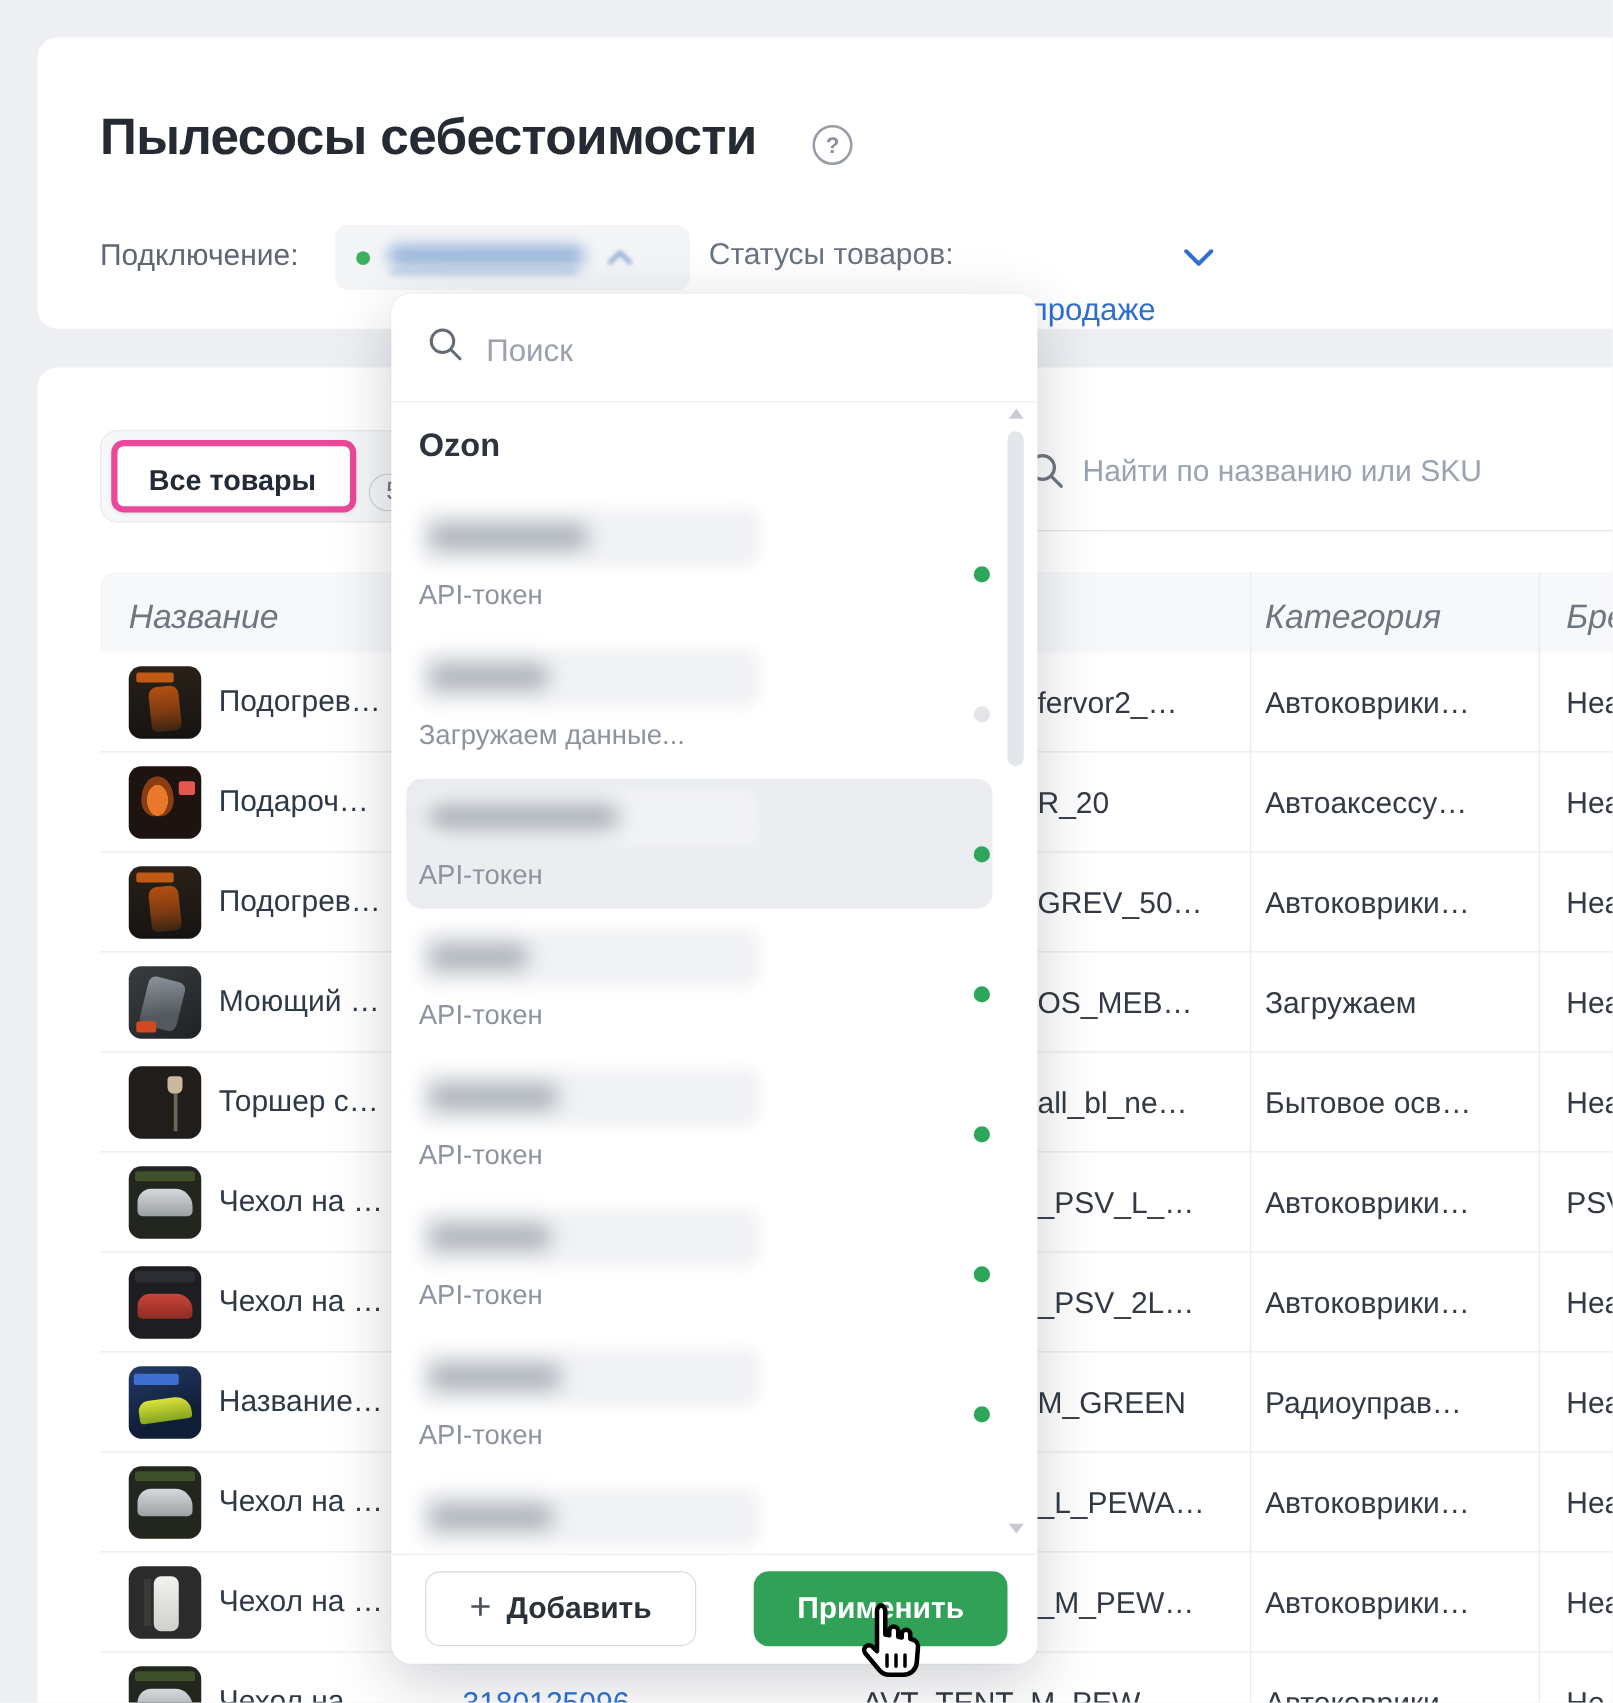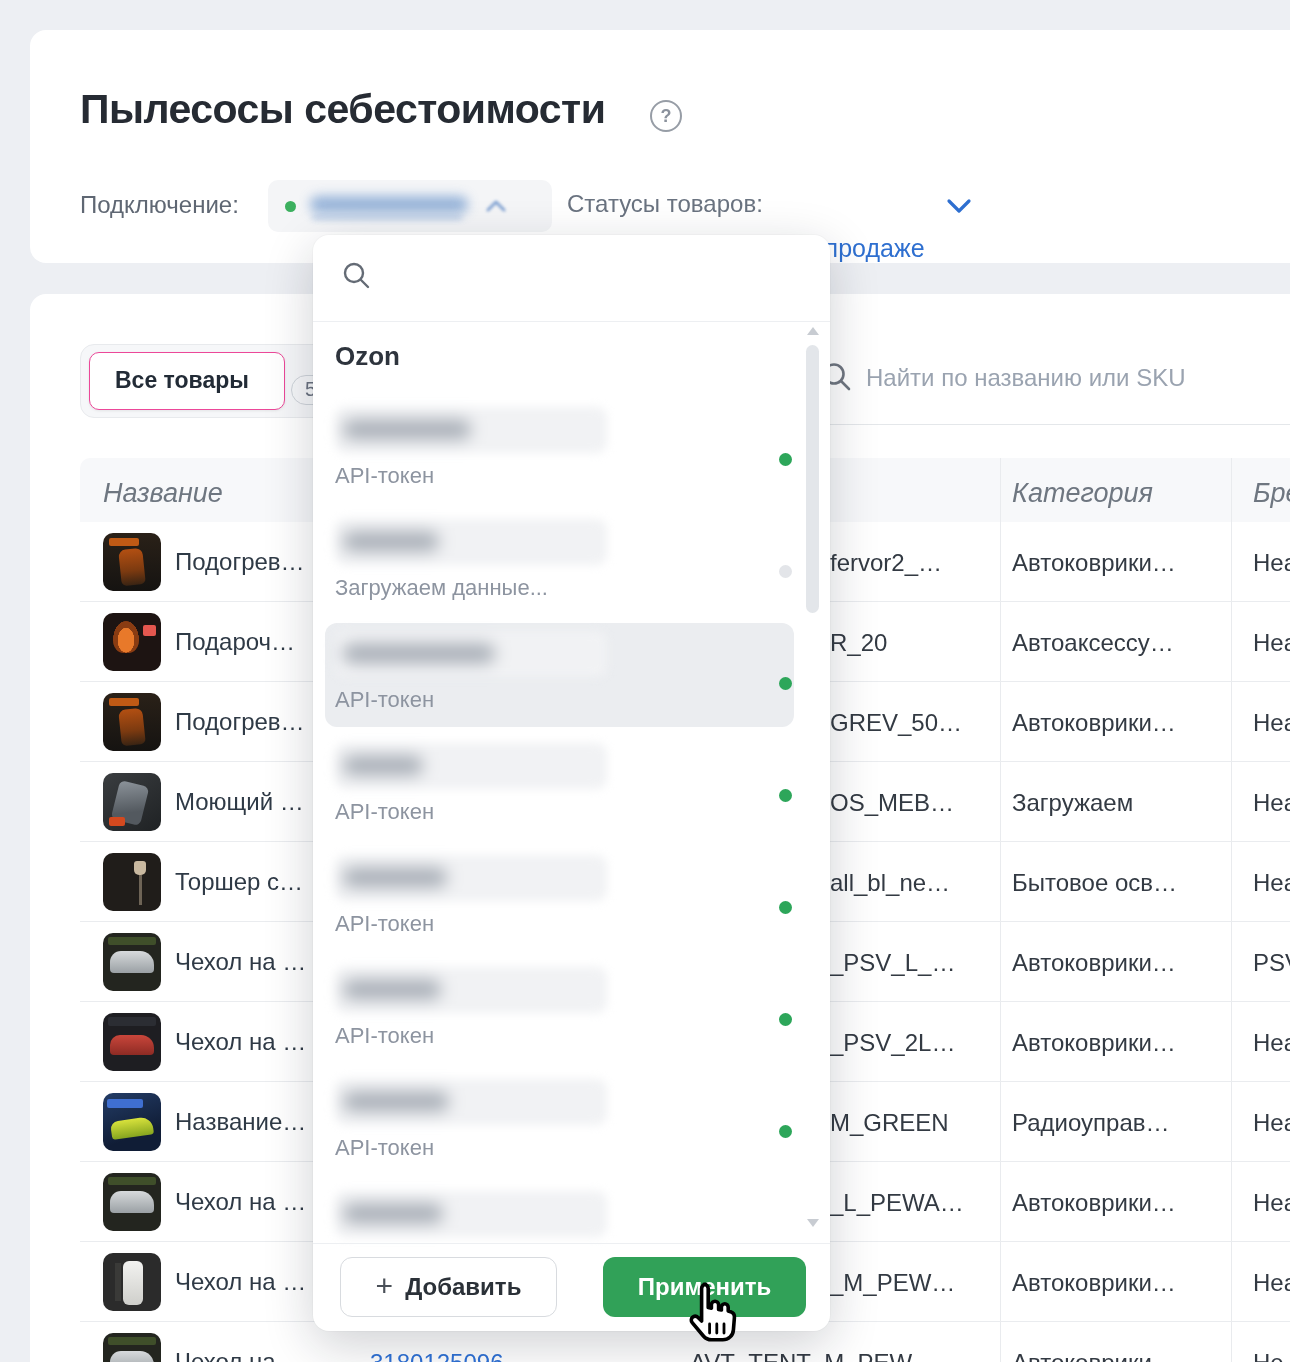--- a/index.html
+++ b/index.html
@@ -16,21 +16,21 @@
   .conn-chip{position:absolute;left:268px;top:180px;width:284px;height:52px;background:#f4f5f7;border-radius:10px;}
   .conn-dot{position:absolute;left:17px;top:21px;width:11px;height:11px;border-radius:50%;background:#3cb05f;}
   .conn-blur{position:absolute;left:42px;top:16px;width:158px;height:17px;background:#7fa3d2;opacity:.8;border-radius:8px;filter:blur(6px);}
   .conn-blur2{position:absolute;left:44px;top:36px;width:150px;height:3px;background:#86a7d4;opacity:.7;filter:blur(3px);}
   .conn-chevron{position:absolute;left:218px;top:19px;filter:blur(1.5px);opacity:.85;}
   .statuses-label{position:absolute;left:567px;top:190px;font-size:24px;color:#6a7380;}
   .statuses-value{position:absolute;left:801px;top:188px;font-size:25px;color:#2e6fd0;cursor:pointer;margin-top:46px;}
   .statuses-chevron{position:absolute;left:946px;top:198px;}
   
   .tabs{position:absolute;left:80px;top:344px;width:560px;height:74px;background:#f6f7f9;border:1px solid #e8eaed;border-radius:14px;box-sizing:border-box;}
-  .tab-active{position:absolute;left:8px;top:7px;width:196px;height:58px;background:#fff;border:1px solid #ec4899;border-radius:10px;
+  .tab-active{position:absolute;left:8px;top:7px;width:196px;height:58px;background:#fff;border:5px solid #ec4899;border-radius:10px;
     box-shadow:0 1px 3px rgba(0,0,0,.08);box-sizing:border-box;text-decoration:underline;}
   .tab-active .tab-label{position:absolute;left:25px;top:14px;font-size:23px;font-weight:600;color:#222b36;}
   .badge{position:absolute;left:201px;top:22px;min-width:58px;height:30px;border:1.5px solid #cfd4da;border-radius:16px;
     box-sizing:border-box;font-size:20px;color:#6b7280;padding:2px 0 0 13px;}
   .tsearch-icon{position:absolute;left:820px;top:360px;}
   .tsearch{position:absolute;left:864px;top:352px;width:420px;height:50px;border:none;outline:none;background:transparent;
     font-size:24px;color:#333;font-family:inherit;}
   .tsearch::placeholder{color:#9aa3b0;}
   .tsearch-line{position:absolute;left:640px;top:424px;width:650px;height:1px;background:#e4e7ea;}
   
@@ -245,20 +245,21 @@
     <span class="cell-cat">Автоковрики</span>
     <span class="cell-brand">Не</span>
   </div>
 </div>
 
 <div class="dd">
   <svg class="dd-search-icon" width="32" height="32" viewBox="0 0 32 32">
     <circle cx="13" cy="13" r="9" stroke="#646b75" stroke-width="2.4" fill="none"></circle>
     <line x1="20" y1="20" x2="27" y2="27" stroke="#646b75" stroke-width="2.4" stroke-linecap="round"></line>
   </svg>
+  <input class="dd-search" placeholder="Поиск" style="">
   <div class="dd-div1"></div>
   <div class="dd-group">Ozon</div>
 
   <div class="dd-list">
     <div class="dd-item">
       <div class="pill-light">
           <div class="pill-dark"></div>
         </div>
       <div class="dd-sub">API-токен</div>
       <span class="dd-dot"></span>

